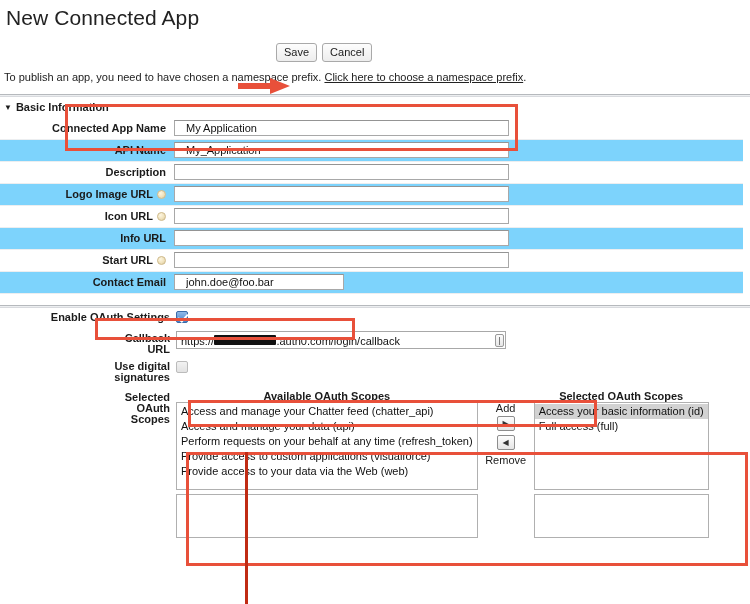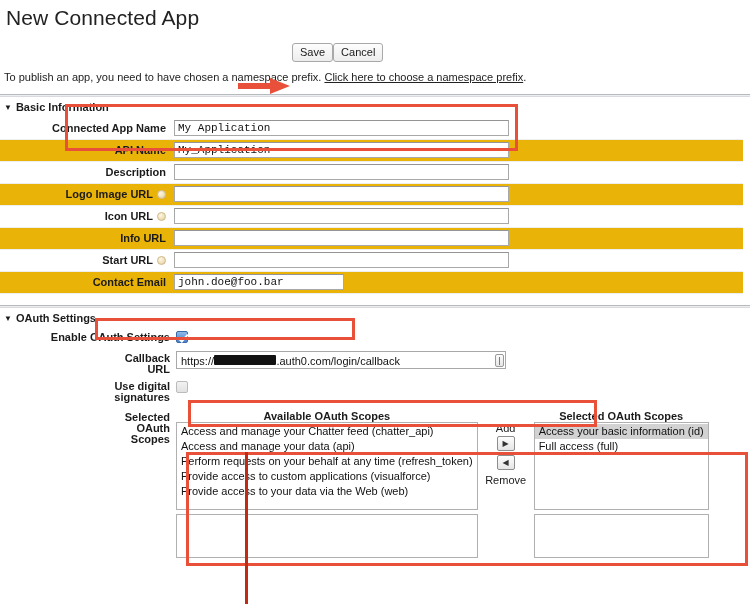--- a/index.html
+++ b/index.html
@@ -24,22 +24,23 @@
   }
 
   
   .action-bar {
     height: 30px;
     position: relative;
     margin-top: 9px;
   }
   .btn-group {
     position: absolute;
-    left: 292px; top: 4px;
+    left: 276px; top: 4px;
     display: flex;
+    gap: 5px;
     align-items: center;
   }
   .btn {
     font-family: "Liberation Sans", sans-serif;
     font-size: 11px;
     color: #1a1a1a;
     background: linear-gradient(#fdfdfd, #ededed);
     border: 1px solid #a9a9a9;
     border-radius: 3px;
     padding: 2px 7px 3px 7px;
@@ -74,21 +75,21 @@
     font-size: 11px;
     font-weight: bold;
     color: #1b1b1b;
     padding: 4px 0 4px 4px;
   }
   .twisty { font-size: 8px; margin-right: 4px; position: relative; top: -1px; }
 
   
   .form-table { width: 743px; border-collapse: collapse; }
   .frow { height: 22px; }
-  .frow.alt { background: #eab308; }
+  .frow.alt { background: #7dd3fc; }
   .frow td { border-bottom: 1px solid #eceef0; padding: 0; vertical-align: middle; }
   td.lbl {
     width: 170px;
     text-align: right;
     font-weight: bold;
     font-size: 11px;
     color: #1b1b1b;
     padding-right: 4px;
     white-space: nowrap;
   }
@@ -96,25 +97,25 @@
   .info-dot {
     display: inline-block;
     width: 9px; height: 9px;
     border-radius: 50%;
     background: radial-gradient(circle at 35% 32%, #fdf6e0 0%, #f0e2bd 55%, #d9c79a 100%);
     border: 1px solid #cfbb8e;
     margin-left: 4px;
     position: relative; top: 1px;
   }
   input.txt {
-    font-family: Liberation Mono, monospace;
+    font-family: Liberation Sans, sans-serif;
     font-size: 11px;
     color: #111;
     height: 16px;
-    padding: 1px 3px;
+    padding: 1px 11px;
     border: 1px solid #a8a8a8;
     border-top-color: #949494;
     background: #fff;
     outline: none;
   }
   .w-long  { width: 335px; }
   .w-short { width: 170px; }
 
   
   .oauth-grid { width: 750px; border-collapse: collapse; }
@@ -299,23 +300,20 @@
         <tr class="frow alt">
           <td class="lbl"><span>Contact Email</span></td>
           <td class="fld"><input type="text" class="txt w-short" placeholder="" value="john.doe@foo.bar" style=""></td>
         </tr>
       </tbody>
   </table>
 </div>
 
 <div class="section">
   <div class="section-rule"></div>
-  <div class="section-title">
-    <span class="twisty">▼</span><span>OAuth Settings</span>
-  </div>
 
   <table class="oauth-grid">
     <tbody>
 
       <tr>
         <td class="lbl-sm" style="width:170px;padding-top:4px;">Enable OAuth Settings</td>
         <td style="padding-left:6px;padding-top:3px;">
           <span class="cb checked"></span>
         </td>
       </tr>

